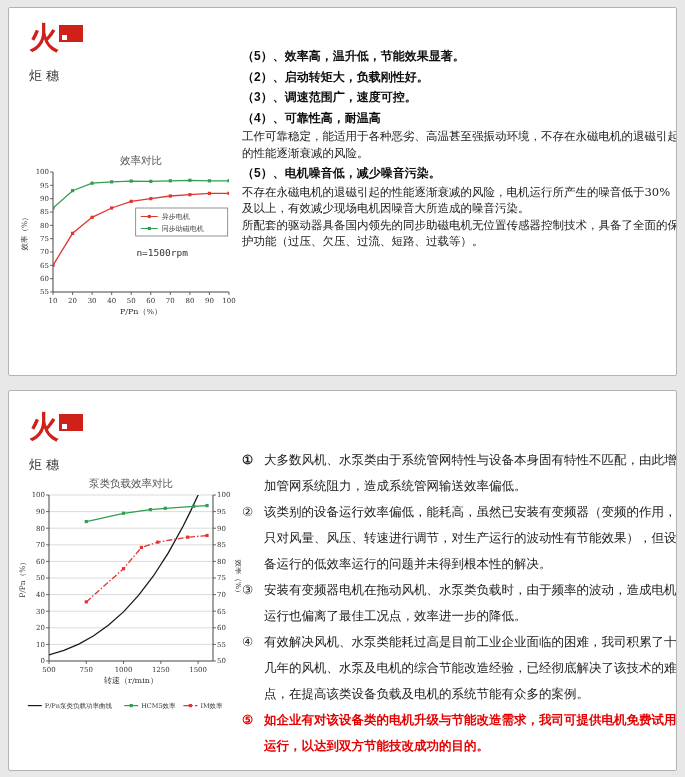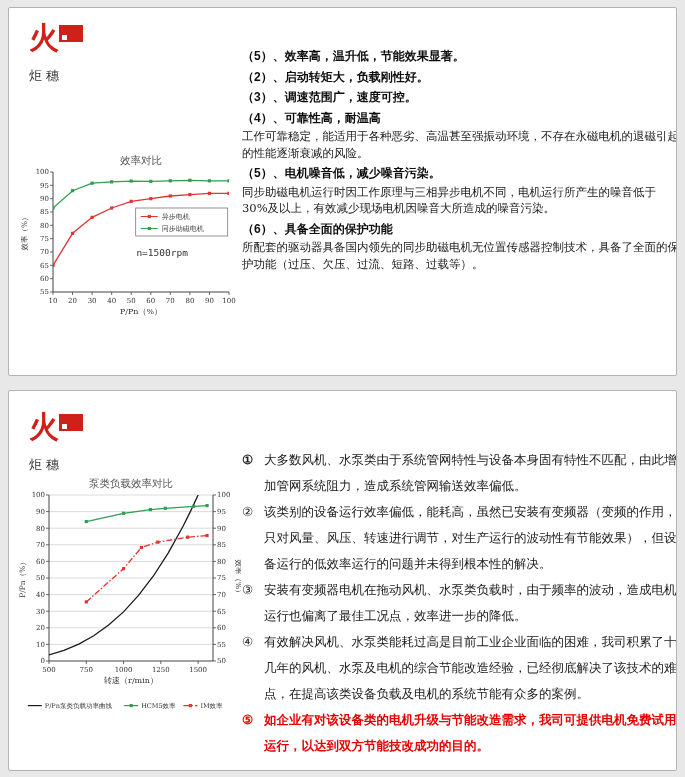--- a/index.html
+++ b/index.html
@@ -132,22 +132,21 @@
           <rect x="128.72" y="74.9" width="3.2" height="3.2" fill="#2f9e50"></rect>
           <text x="142.72" y="79" font-size="7" fill="#444">同步助磁电机</text>
         </svg></div>
     <div class="col1">
       <div class="h-item">（5）、效率高，温升低，节能效果显著。</div>
       <div class="h-item">（2）、启动转矩大，负载刚性好。</div>
       <div class="h-item">（3）、调速范围广，速度可控。</div>
       <div class="h-item">（4）、可靠性高，耐温高</div>
       <div class="b-item">工作可靠稳定，能适用于各种恶劣、高温甚至强振动环境，不存在永磁电机的退磁引起的性能逐渐衰减的风险。</div>
       <div class="h-item">（5）、电机噪音低，减少噪音污染。</div>
-      <div class="b-item">同步助磁电机运行时因工作原理与三相异步电机不同，电机运行所产生的噪音低于30%及以上，有效减少现场电机因噪音大所造成的噪音污染。</div>
-      <div class="h-item">（6）、具备全面的保护功能</div>
+      <div class="b-item">不存在永磁电机的退磁引起的性能逐渐衰减的风险，电机运行所产生的噪音低于30%及以上，有效减少现场电机因噪音大所造成的噪音污染。</div>
       <div class="b-item">所配套的驱动器具备国内领先的同步助磁电机无位置传感器控制技术，具备了全面的保护功能（过压、欠压、过流、短路、过载等）。</div>
     </div>
   </section>
 
   <section id="panel2" class="panel">
     <div class="logo">
       <svg width="58" height="38" viewBox="0 0 58 38">
         <text x="0" y="30" font-size="30" font-weight="bold" fill="#cf201a" font-family="Liberation Sans, sans-serif">火</text>
         <rect x="30" y="7" width="24" height="17" fill="#cf201a"></rect>
         <rect x="33" y="17" width="5" height="5" fill="#ffffff"></rect>

